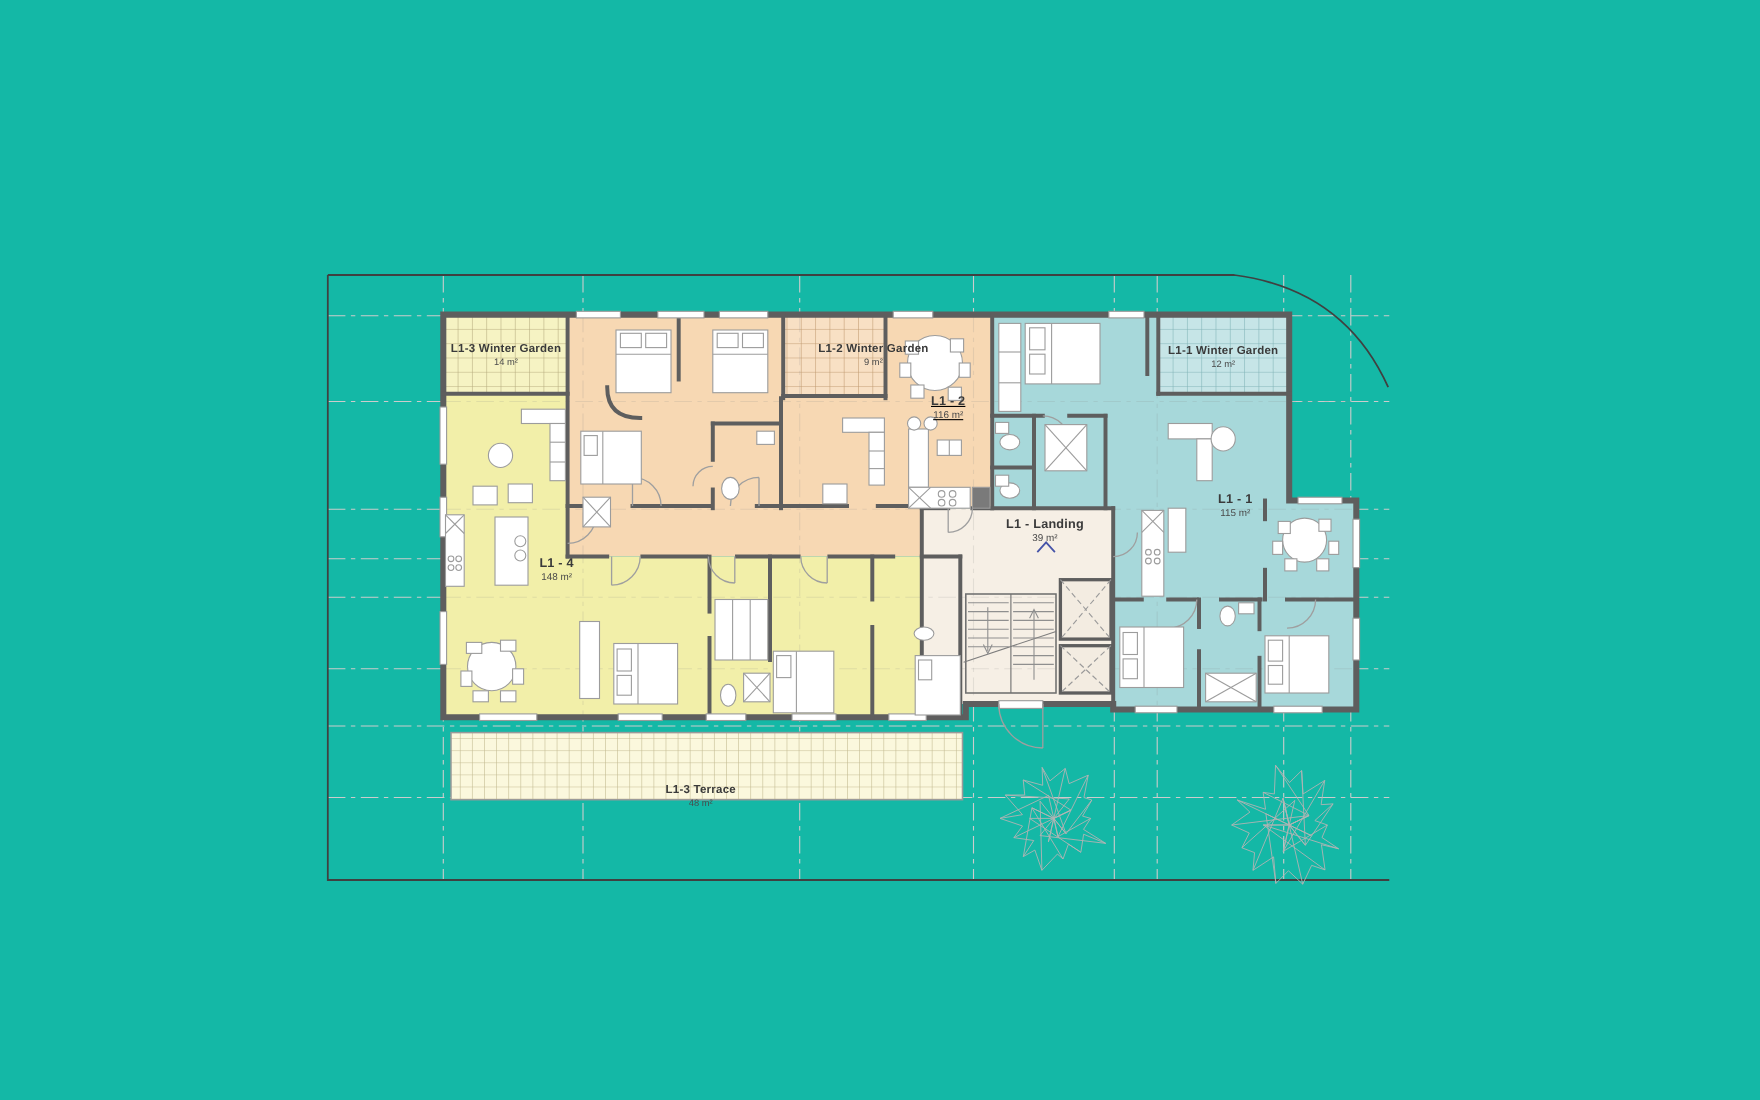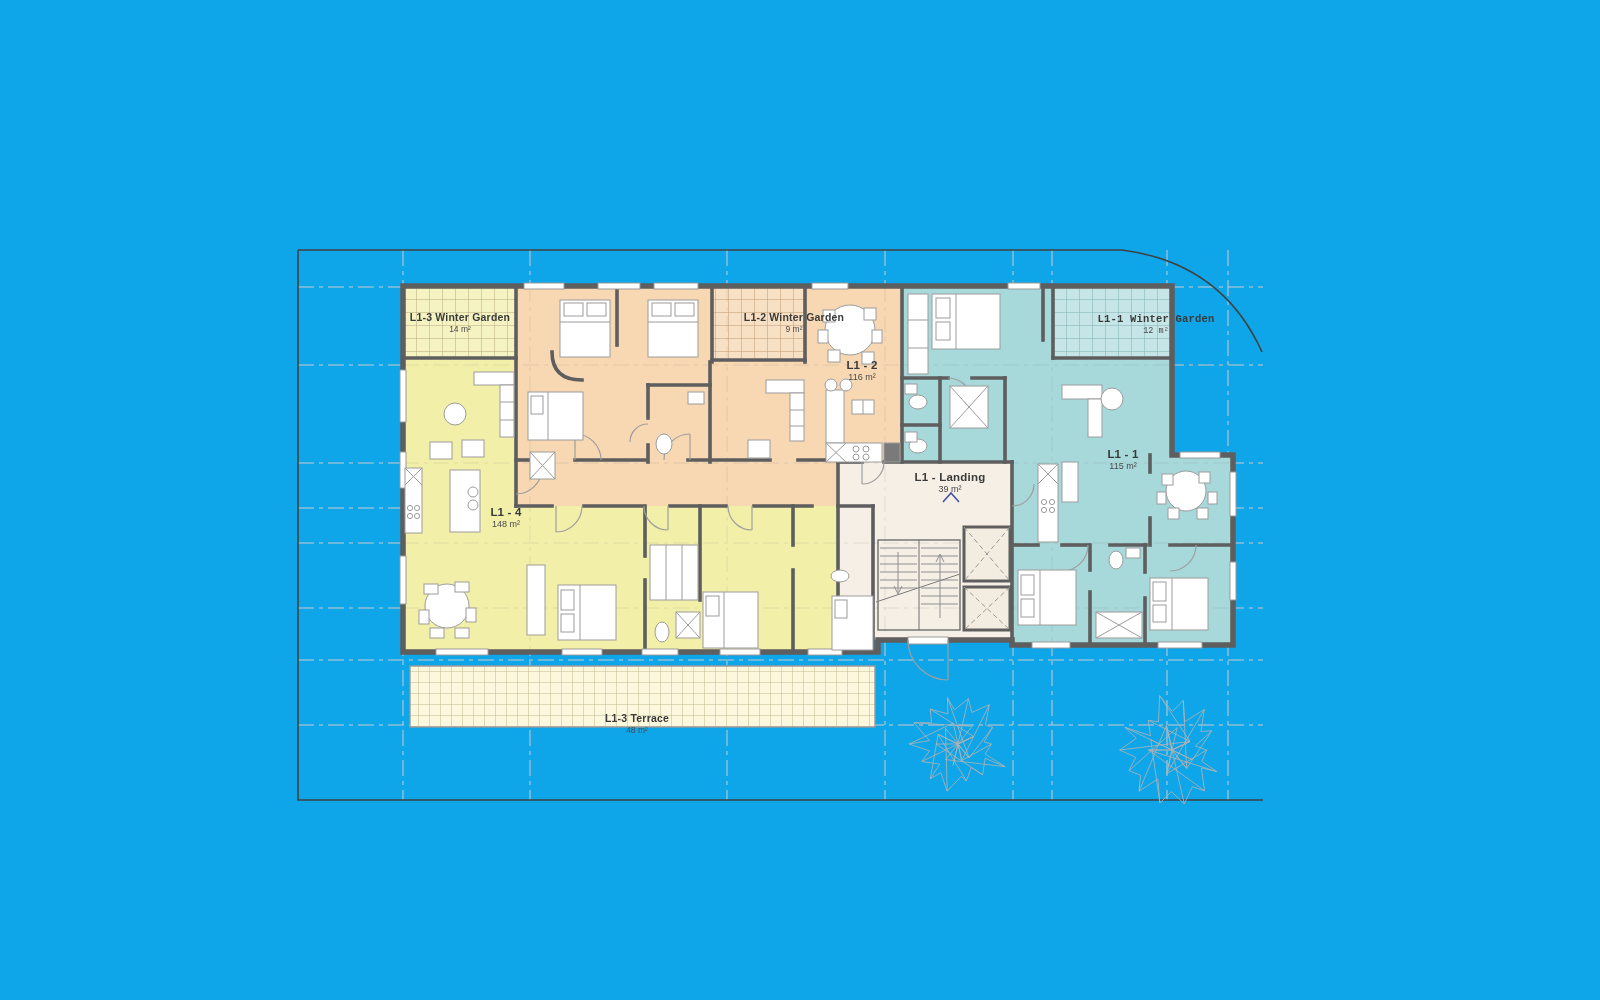--- a/index.html
+++ b/index.html
@@ -1,16 +1,16 @@
 <!DOCTYPE html>
 <html><head>
 <meta charset="utf-8">
 <style>
   html,body{margin:0;padding:0;background:#ffffff;}
-  .canvas{position:relative;width:1600px;height:1000px;background:#0ea5e9;overflow:hidden;
+  .canvas{position:relative;width:1600px;height:1000px;background:#14b8a6;overflow:hidden;
           font-family:"Liberation Sans",sans-serif;}
   svg.plan{position:absolute;left:0;top:0;}
   .lbl{position:absolute;text-align:center;transform:translateX(-50%);white-space:nowrap;pointer-events:none;}
   .lbl .name{font-size:10.5px;font-weight:700;color:#3a3a3a;letter-spacing:.2px;line-height:13px;}
   .lbl .area{font-size:8.5px;font-weight:400;color:#4a4a4a;line-height:11px;}
   .lbl.unit .name{font-size:11.5px;}
   .lbl.unit .area{font-size:9px;}
 </style>
 </head>
 <body>
@@ -430,25 +430,25 @@
 </svg>
 
 <div class="lbl" style="left:460px;top:311px;">
   <div class="name">L1-3 Winter Garden</div>
   <div class="area">14 m²</div>
 </div>
 <div class="lbl" style="left:794px;top:311px;">
   <div class="name">L1-2 Winter Garden</div>
   <div class="area">9 m²</div>
 </div>
-<div class="lbl" style="left:1156px;top:313px;font-family:Liberation Mono, monospace;">
+<div class="lbl" style="left:1112px;top:313px;">
   <div class="name">L1-1 Winter Garden</div>
   <div class="area">12 m²</div>
 </div>
-<div class="lbl unit" style="left:862px;top:359px;">
+<div class="lbl unit" style="left:862px;top:359px;text-decoration:underline;">
   <div class="name">L1 - 2</div>
   <div class="area">116 m²</div>
 </div>
 <div class="lbl unit" style="left:1123px;top:424px;margin-top:24px;">
   <div class="name">L1 - 1</div>
   <div class="area">115 m²</div>
 </div>
 <div class="lbl unit" style="left:506px;top:506px;">
   <div class="name">L1 - 4</div>
   <div class="area">148 m²</div>

